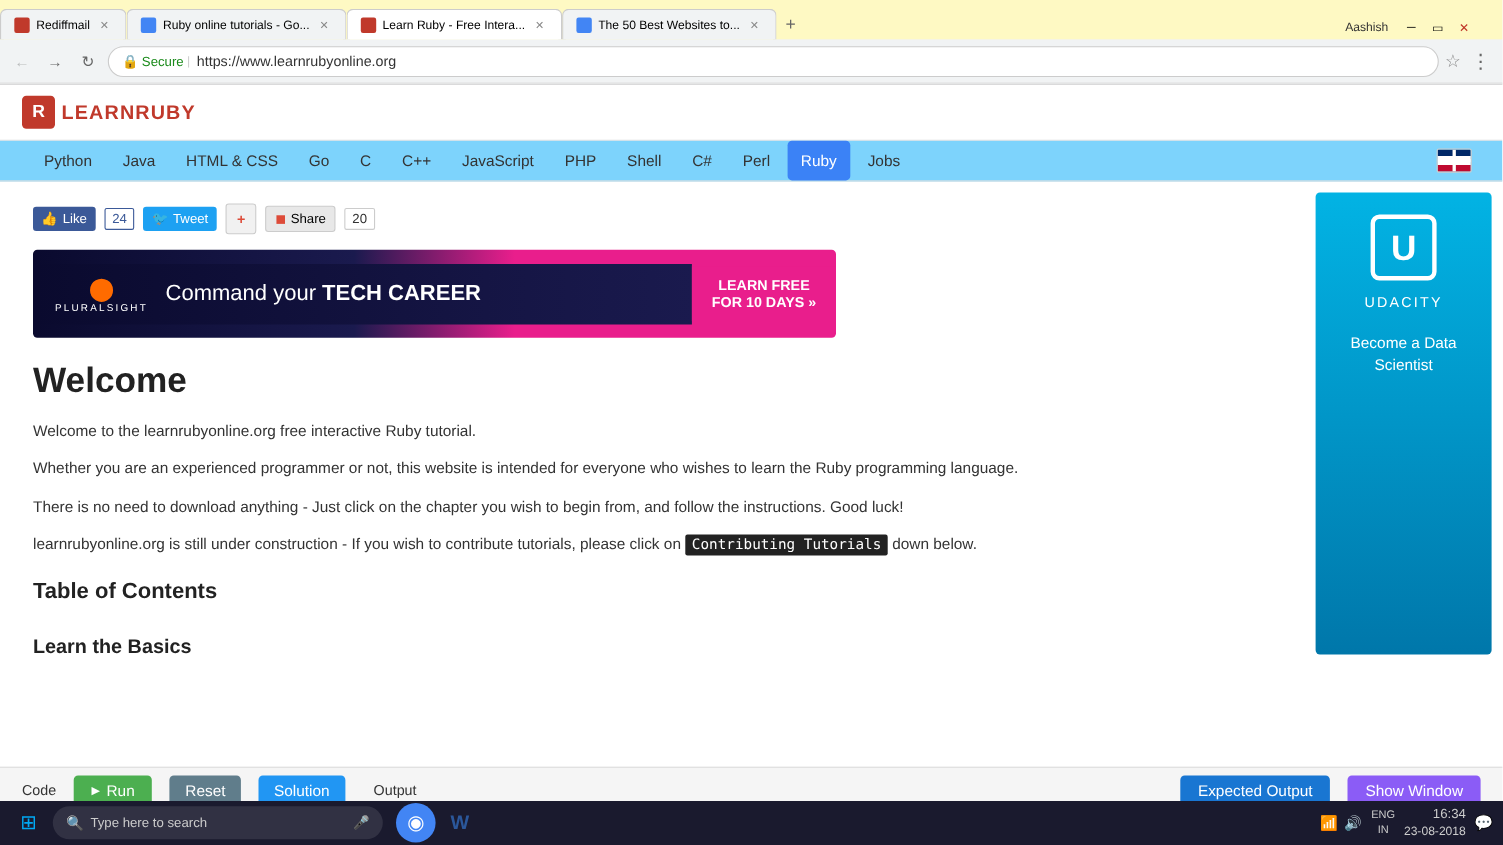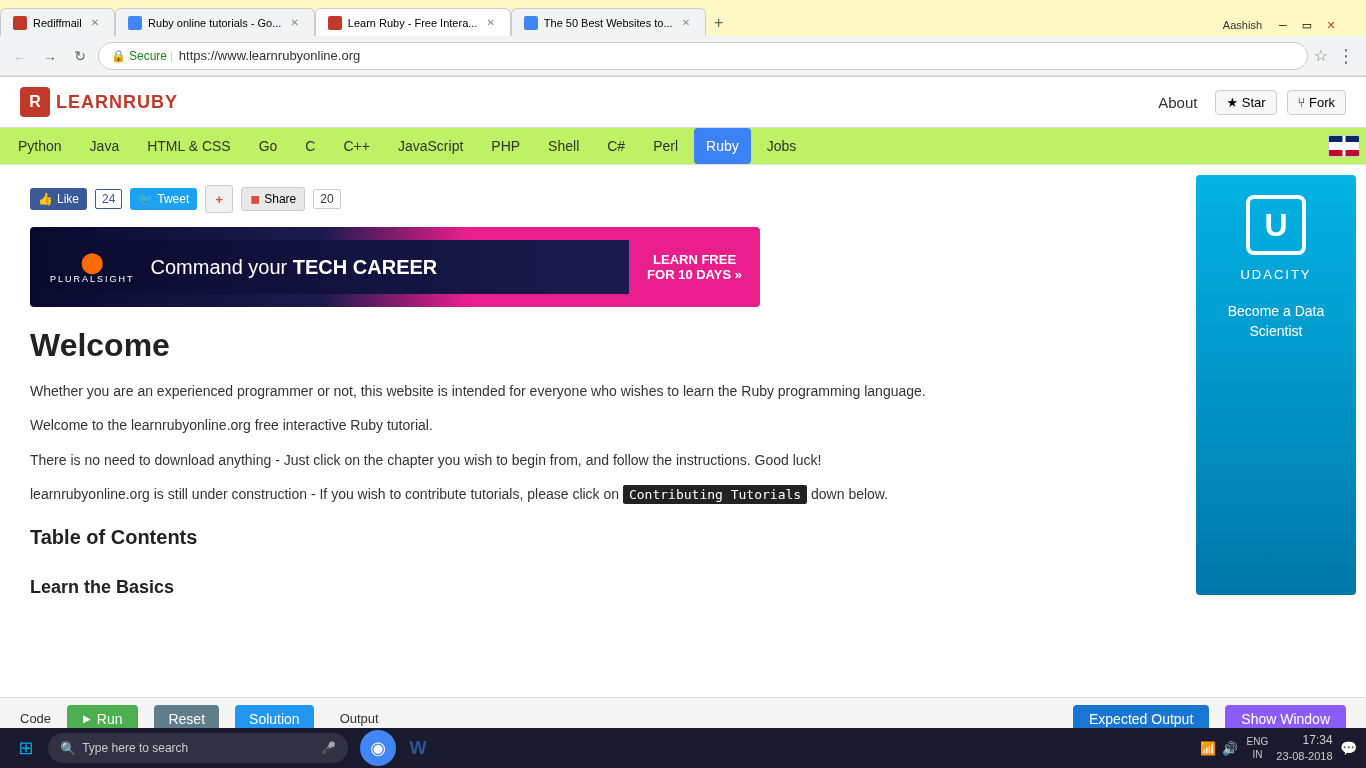--- a/index.html
+++ b/index.html
@@ -37,21 +37,21 @@
     .site-logo { display: flex; align-items: center; gap: 6px; }
     .logo-icon { width: 30px; height: 30px; background: #c0392b; border-radius: 4px; display: flex; align-items: center; justify-content: center; color: white; font-weight: bold; font-size: 16px; }
     .logo-text { font-size: 18px; font-weight: bold; color: #333; letter-spacing: 1px; }
     .logo-text span { color: #c0392b; }
     .header-actions { margin-left: auto; display: flex; align-items: center; gap: 10px; }
     .about-link { color: #333; text-decoration: none; font-size: 15px; padding: 4px 8px; }
     .star-btn { display: flex; align-items: center; gap: 4px; padding: 4px 10px; border: 1px solid #ccc; border-radius: 4px; background: #f7f7f7; cursor: pointer; font-size: 13px; }
     .fork-btn { display: flex; align-items: center; gap: 4px; padding: 4px 10px; border: 1px solid #ccc; border-radius: 4px; background: #f7f7f7; cursor: pointer; font-size: 13px; }
 
     
-    .site-nav { display: flex; align-items: center; padding: 0 6px; border-bottom: 1px solid #e0e0e0; background: #bef264; gap: 4px; }
+    .site-nav { display: flex; align-items: center; padding: 0 28px; border-bottom: 1px solid #e0e0e0; background: #7dd3fc; gap: 4px; }
     .nav-item { padding: 10px 12px; color: #333; text-decoration: none; font-size: 14px; cursor: pointer; }
     .nav-item.active { background: #3b82f6; color: #fff; border-radius: 4px; }
     .nav-flag { margin-left: auto; width: 32px; height: 22px; background: linear-gradient(180deg, #012169 33%, #fff 33%, #fff 66%, #c8102e 66%); border-radius: 2px; cursor: pointer; position: relative; overflow: hidden; border: 1px solid #ccc; }
 
     
     .main-content { display: flex; padding: 0; height: 100%; }
     .content-area { flex: 1; padding: 20px 30px; overflow: auto; }
 
     .social-bar { display: flex; align-items: center; gap: 8px; margin-bottom: 14px; }
     .like-btn { display: flex; align-items: center; gap: 4px; background: #3b5998; color: #fff; border: none; padding: 4px 8px; border-radius: 3px; font-size: 12px; cursor: pointer; }
@@ -167,25 +167,20 @@
 
 <div class="website">
 
   <div class="site-header">
     <div class="site-logo">
       <div class="logo-icon">R</div>
       <span class="logo-text">
         <span>LEARN</span><span style="color:#c0392b;">RUBY</span>
       </span>
     </div>
-    <div class="header-actions">
-      <a class="about-link">About</a>
-      <button class="star-btn">★ Star</button>
-      <button class="fork-btn">⑂ Fork</button>
-    </div>
   </div>
 
   <div class="site-nav">
     <a class="nav-item">Python</a>
     <a class="nav-item">Java</a>
     <a class="nav-item">HTML &amp; CSS</a>
     <a class="nav-item">Go</a>
     <a class="nav-item">C</a>
     <a class="nav-item">C++</a>
     <a class="nav-item">JavaScript</a>
@@ -233,22 +228,22 @@
             <span>Command your </span><strong>TECH CAREER</strong>
           </div>
         </div>
         <div style="background:#e91e8c; padding:10px 18px; display:flex; flex-direction:column; align-items:center; justify-content:center;">
           <div style="color:#fff;font-size:13px;font-weight:bold;">LEARN FREE</div>
           <div style="color:#fff;font-size:13px;font-weight:bold;">FOR 10 DAYS »</div>
         </div>
       </div>
 
       <h1 class="welcome-title">Welcome</h1>
+      <p class="welcome-text">Welcome to the learnrubyonline.org free interactive Ruby tutorial.</p>
       <p class="welcome-text">Whether you are an experienced programmer or not, this website is intended for everyone who wishes to learn the Ruby programming language.</p>
-      <p class="welcome-text">Welcome to the learnrubyonline.org free interactive Ruby tutorial.</p>
       <p class="welcome-text">There is no need to download anything - Just click on the chapter you wish to begin from, and follow the instructions. Good luck!</p>
       <p class="welcome-text">
         <span>learnrubyonline.org is still under construction - If you wish to contribute tutorials, please click on</span>
         <a class="contributing-link">Contributing Tutorials</a>
         <span>down below.</span>
       </p>
 
       <h2 class="toc-title">Table of Contents</h2>
       <h3 class="toc-section-title">Learn the Basics</h3>
       <ul class="toc-list">
@@ -305,18 +300,18 @@
   <div class="taskbar-right">
     <div class="system-icons">
       <span>📶</span>
       <span>🔊</span>
     </div>
     <div class="lang-badge">
       <div style="color:#ccc; font-size:10px;">ENG</div>
       <div style="color:#ccc; font-size:10px;">IN</div>
     </div>
     <div class="clock">
-      <div style="color:#ccc; font-size:12px;">17:34</div>
+      <div style="color:#ccc; font-size:12px;">16:34</div>
       <div style="color:#ccc; font-size:11px;">23-08-2018</div>
     </div>
     <span class="notification-icon">💬</span>
   </div>
 </div>
 
 </body></html>

